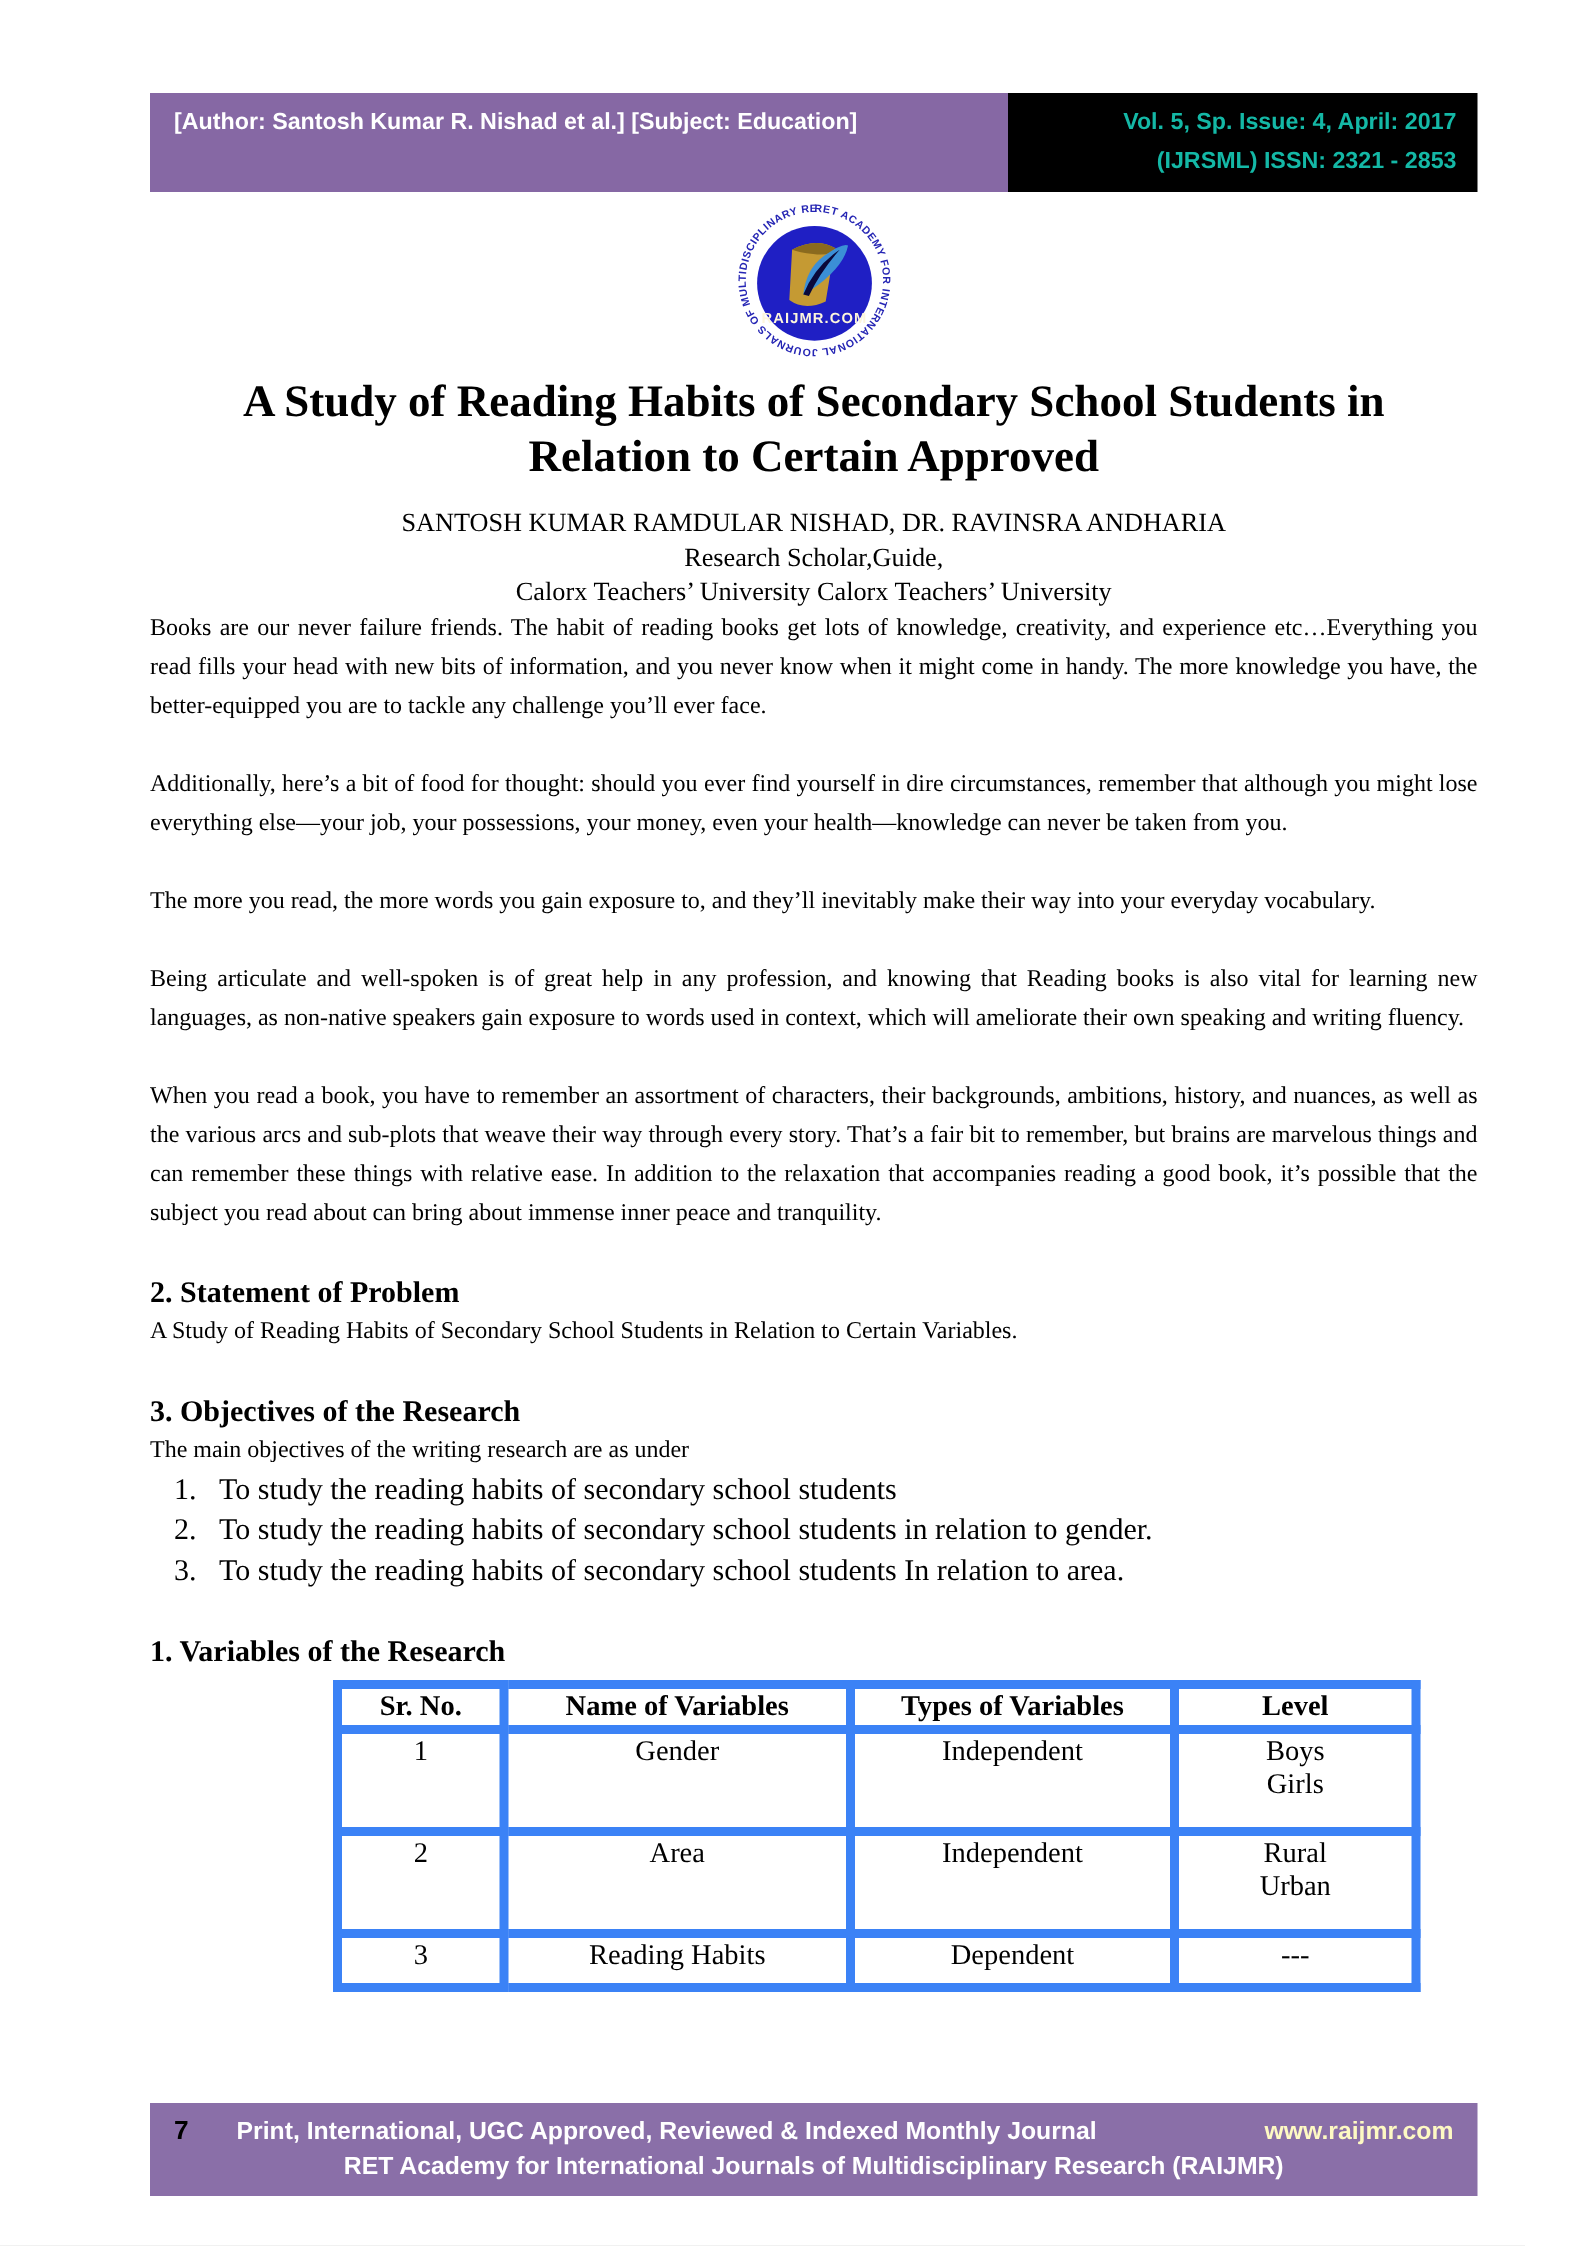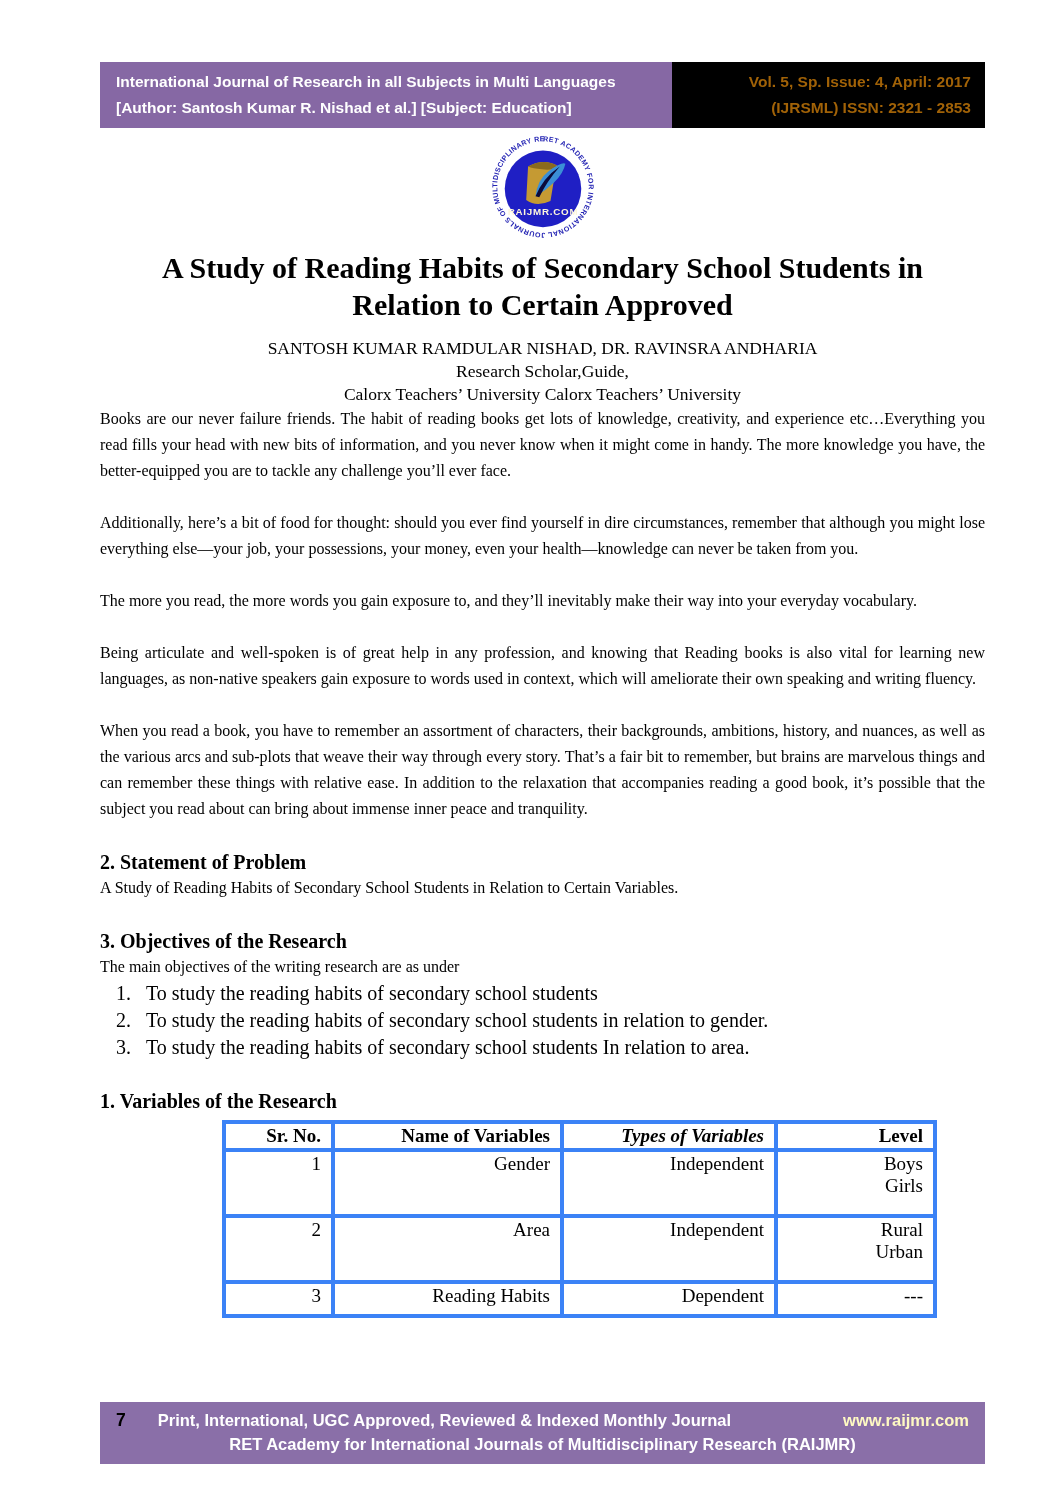--- a/index.html
+++ b/index.html
@@ -20,21 +20,21 @@
   .hdr { display:flex; height:66px; }
   .hdr-left {
     width:572px; box-sizing:border-box;
     background:#8668a4; color:#fff;
     font-family:"Liberation Sans", sans-serif; font-weight:bold;
     font-size:15.5px; line-height:26px;
     padding:7px 0 0 16px;
   }
   .hdr-right {
     flex:1; box-sizing:border-box;
-    background:#000; color:#a16207;
+    background:#000; color:#14b8a6;
     font-family:"Liberation Sans", sans-serif; font-weight:bold;
     font-size:15.5px; line-height:26px;
     text-align:right; padding:7px 14px 0 0;
   }
 
   
   .logo-wrap { display:flex; justify-content:center; margin:3px 0 0; }
 
   
   .title {
@@ -54,27 +54,27 @@
   .para.tight { margin-bottom:0; }
   .obj-item { display:flex; font-size:20px; line-height:27px; padding-left:16px; }
   .obj-num { width:30px; flex:0 0 30px; }
 
   
   table.vars {
     border-collapse:collapse; margin:6px 0 0 122px;
     font-size:19px;
   }
   table.vars th, table.vars td {
-    border:4px solid #3b82f6; text-align:right; vertical-align:top;
+    border:6px solid #3b82f6; text-align:center; vertical-align:top;
     padding:1px 10px;
   }
   table.vars th { font-size:19px; }
   .col-sr  { width:85px; }
   .col-nm  { width:205px; }
-  .col-ty  { width:190px;font-style:italic; }
+  .col-ty  { width:190px; }
   .col-lv  { width:135px; }
   tr.tall td { height:60px; }
   tr.short td { height:28px; }
   .prewrap { white-space:pre-line; }
 
   
   .footer {
     position:absolute; left:100px; right:73px; bottom:33px;
     background:#8a6fa8; color:#fff;
     font-family:"Liberation Sans", sans-serif; font-weight:bold;
@@ -86,21 +86,20 @@
   .f-line2 { text-align:center; font-size:16.5px; margin-top:4px; }
 </style>
 </head>
 <body>
 
 <div class="page">
   <div class="content">
 
     <div class="hdr">
       <div class="hdr-left">
-        <div>International Journal of Research in all Subjects in Multi Languages</div>
         <div>[Author: Santosh Kumar R. Nishad et al.] [Subject: Education]</div>
       </div>
       <div class="hdr-right">
         <div>Vol. 5, Sp. Issue: 4, April: 2017</div>
         <div>(IJRSML)  ISSN: 2321 - 2853</div>
       </div>
     </div>
 
     <div class="logo-wrap">
       <svg width="116" height="112" viewBox="0 0 120 120">

